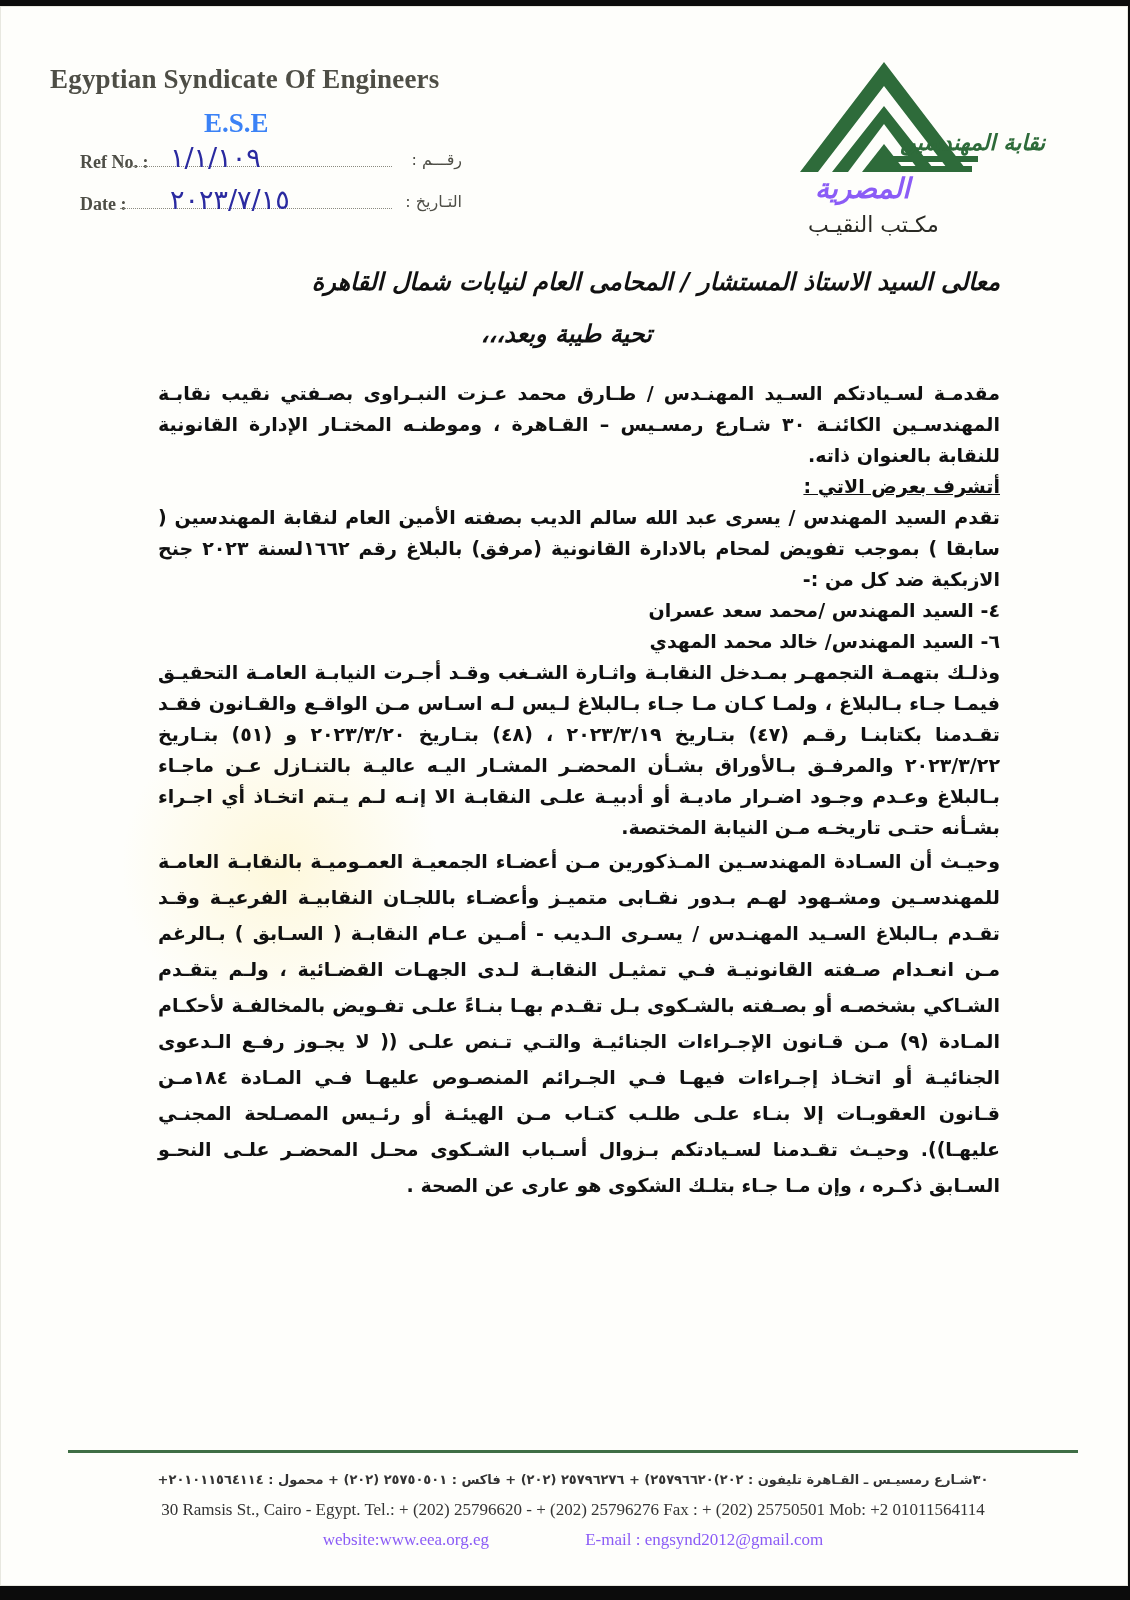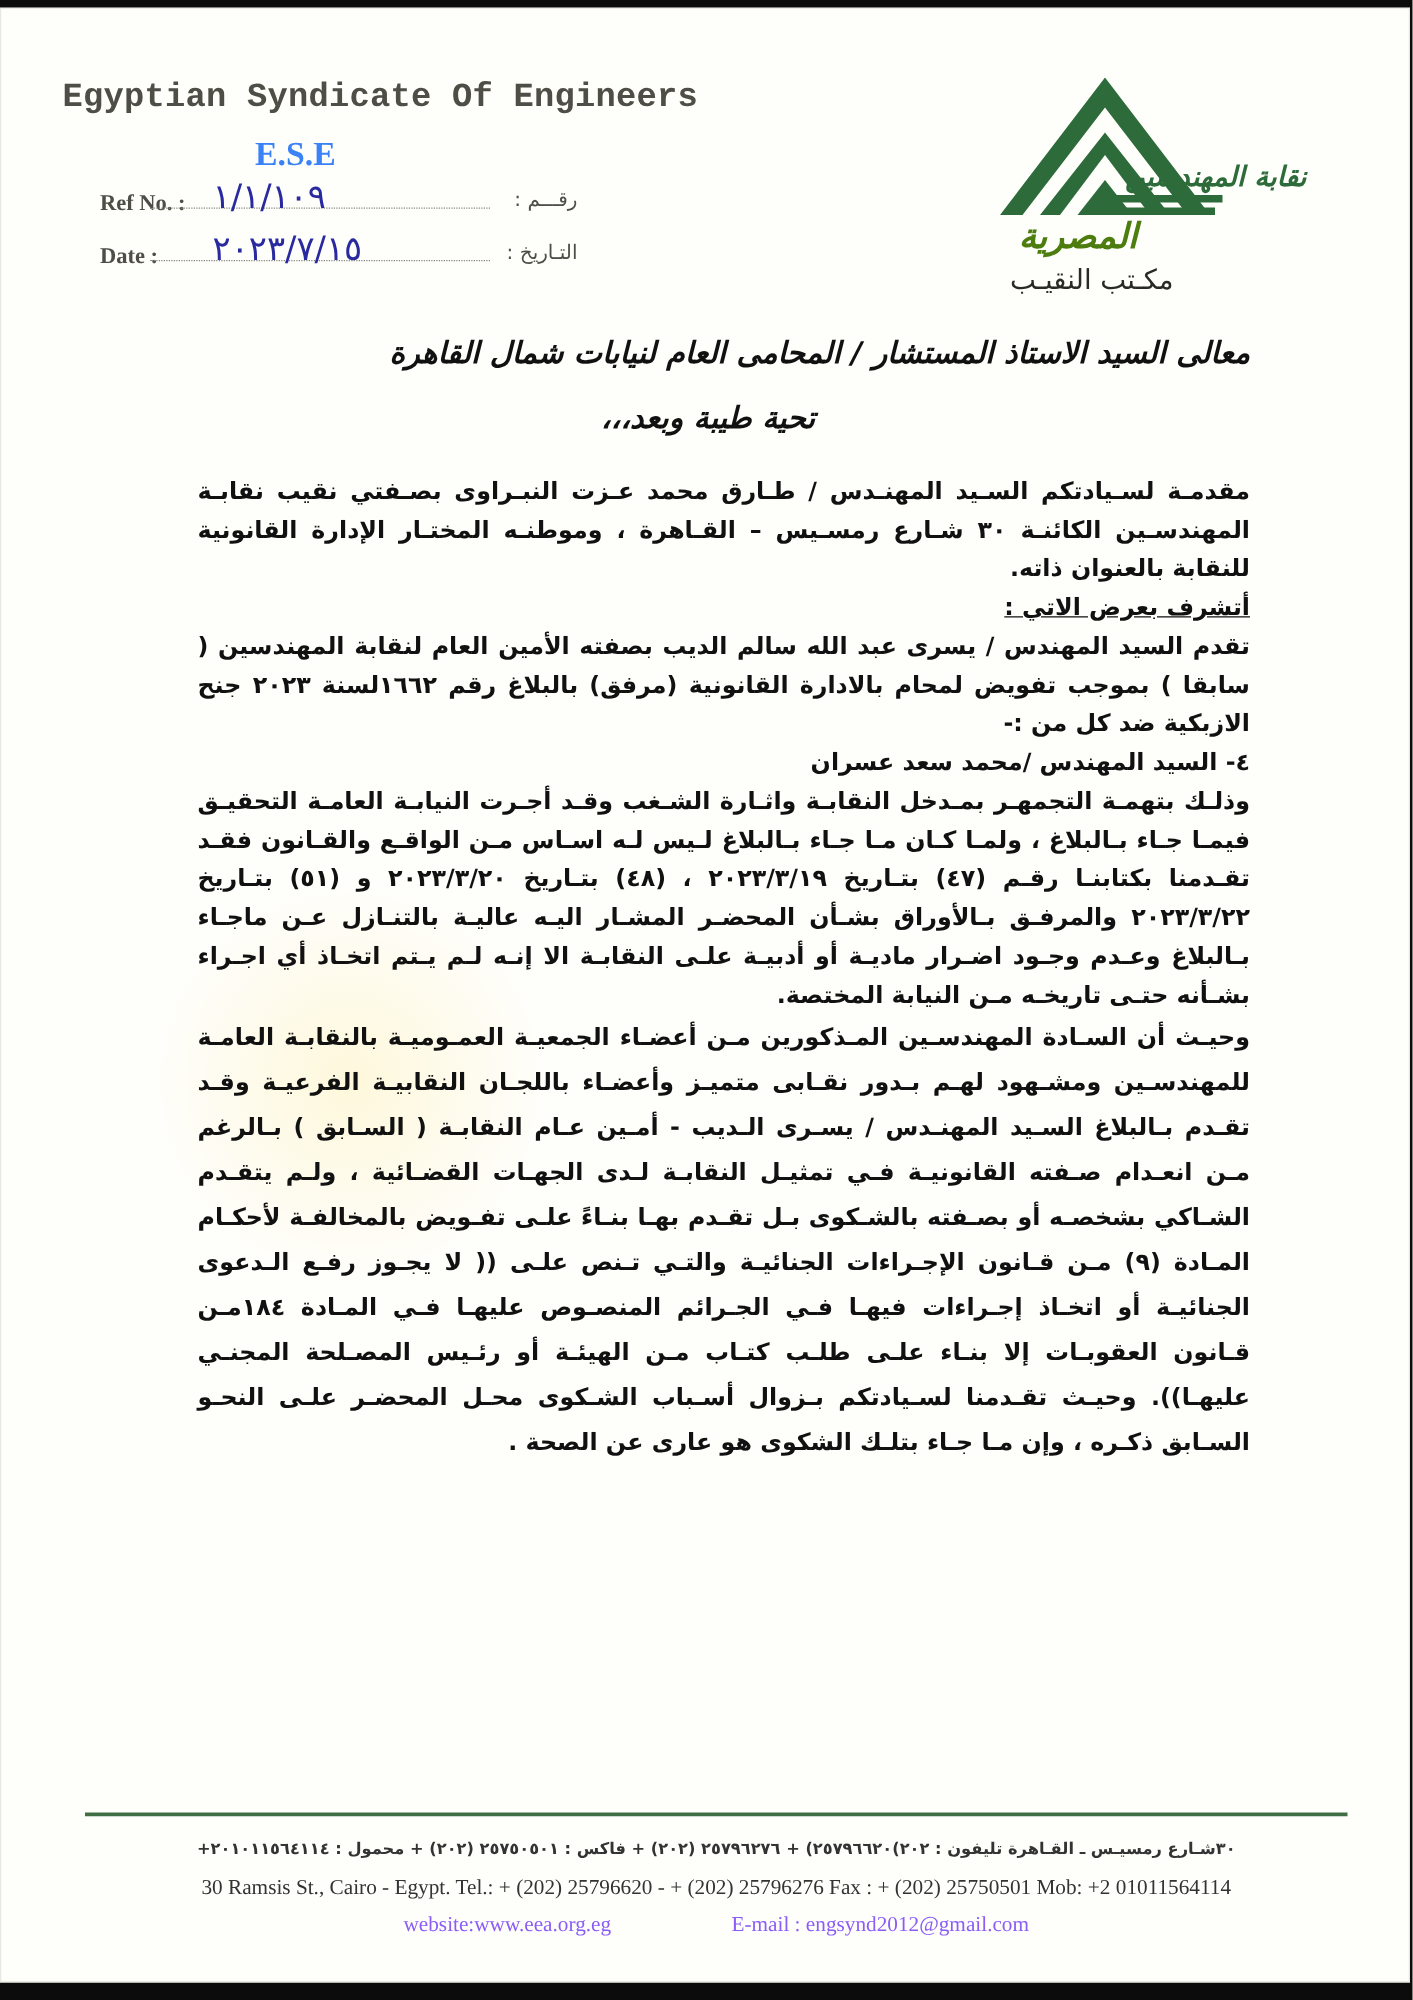--- a/index.html
+++ b/index.html
@@ -15,21 +15,21 @@
       box-shadow: inset 0 0 0 1px #e8e8e0;
     }
     .tint {
       position: absolute; left: 120px; top: 700px; width: 320px; height: 320px;
       background: radial-gradient(circle, rgba(255,236,160,0.35) 0%, rgba(255,240,180,0) 70%);
       pointer-events: none;
     }
     
     .org-en {
       position: absolute; left: 50px; top: 58px;
-      font-family: Liberation Mono, monospace; font-weight: bold;
+      font-family: Liberation Serif, serif; font-weight: bold;
       font-size: 27px; color: #4e4e46; letter-spacing: 0.2px;
     }
     .org-abbr {
       position: absolute; left: 204px; top: 102px;
       font-family: "Liberation Serif", serif; font-weight: bold;
       font-size: 27px; color: #3b82f6;
     }
     .meta-row {
       position: absolute; left: 52px; width: 410px; height: 30px;
       font-family: "Liberation Serif", serif; font-weight: bold;
@@ -52,21 +52,21 @@
     }
     
     .logo { position: absolute; left: 800px; top: 56px; width: 300px; height: 180px; }
     .logo-ar1 {
       position: absolute; left: 900px; top: 124px;
       font-size: 22px; font-weight: bold; font-style: italic; color: #2e6b3a;
       direction: rtl; white-space: nowrap;
     }
     .logo-ar2 {
       position: absolute; left: 815px; top: 166px;
-      font-size: 28px; font-weight: bold; font-style: italic; color: #4d7c0f;
+      font-size: 28px; font-weight: bold; font-style: italic; color: #8b5cf6;
       direction: rtl; white-space: nowrap;
     }
     .logo-ar3 {
       position: absolute; left: 808px; top: 206px;
       font-size: 22px; color: #2a2a24; direction: rtl; white-space: nowrap;
     }
     
     .addressee {
       position: absolute; right: 128px; top: 262px;
       font-size: 24px; font-weight: bold; font-style: italic; color: #111;
@@ -149,20 +149,21 @@
   <div class="logo-ar3">مكـتب النقيـب</div>
 
   <div class="addressee">معالى السيد الاستاذ المستشار / المحامى العام لنيابات شمال القاهرة</div>
   <div class="greeting">تحية طيبة وبعد،،،</div>
 
   <div class="body-text">
     <p>مقدمـة لسـيادتكم السـيد المهنـدس / طـارق محمد عـزت النبـراوى بصـفتي نقيب نقابـة المهندسـين الكائنـة ٣٠ شـارع رمسـيس – القـاهرة ، وموطنـه المختـار الإدارة القانونية للنقابة بالعنوان ذاته.</p>
     <span class="sub">أتشرف بعرض الاتي :</span>
     <p>تقدم السيد المهندس / يسرى عبد الله سالم الديب بصفته الأمين العام لنقابة المهندسين ( سابقا ) بموجب تفويض لمحام بالادارة القانونية (مرفق) بالبلاغ رقم ١٦٦٢لسنة ٢٠٢٣ جنح الازبكية ضد كل من :-</p>
     <span class="item">٤- السيد المهندس /محمد سعد عسران</span>
+    <span class="item">٦- السيد المهندس/ خالد محمد المهدي</span>
     <p>وذلـك بتهمـة التجمهـر بمـدخل النقابـة واثـارة الشـغب وقـد أجـرت النيابـة العامـة التحقيـق فيمـا جـاء بـالبلاغ ، ولمـا كـان مـا جـاء بـالبلاغ لـيس لـه اسـاس مـن الواقـع والقـانون فقـد تقـدمنا بكتابنـا رقـم (٤٧) بتـاريخ ٢٠٢٣/٣/١٩ ، (٤٨) بتـاريخ ٢٠٢٣/٣/٢٠ و (٥١) بتـاريخ ٢٠٢٣/٣/٢٢ والمرفـق بـالأوراق بشـأن المحضـر المشـار اليـه عاليـة بالتنـازل عـن ماجـاء بـالبلاغ وعـدم وجـود اضـرار ماديـة أو أدبيـة علـى النقابـة الا إنـه لـم يـتم اتخـاذ أي اجـراء بشـأنه حتـى تاريخـه مـن النيابة المختصة.</p>
     <p class="p2">وحيـث أن السـادة المهندسـين المـذكورين مـن أعضـاء الجمعيـة العمـوميـة بالنقابـة العامـة للمهندسـين ومشـهود لهـم بـدور نقـابى متميـز وأعضـاء باللجـان النقابيـة الفرعيـة وقـد تقـدم بـالبلاغ السـيد المهنـدس / يسـرى الـديب - أمـين عـام النقابـة ( السـابق ) بـالرغم مـن انعـدام صـفته القانونيـة فـي تمثيـل النقابـة لـدى الجهـات القضـائية ، ولـم يتقـدم الشـاكي بشخصـه أو بصـفته بالشـكوى بـل تقـدم بهـا بنـاءً علـى تفـويض بالمخالفـة لأحكـام المـادة (٩) مـن قـانون الإجـراءات الجنائيـة والتـي تـنص علـى (( لا يجـوز رفـع الـدعوى الجنائيـة أو اتخـاذ إجـراءات فيهـا فـي الجـرائم المنصـوص عليهـا فـي المـادة ١٨٤مـن قـانون العقوبـات إلا بنـاء علـى طلـب كتـاب مـن الهيئـة أو رئـيس المصـلحة المجنـي عليهـا)). وحيـث تقـدمنا لسـيادتكم بـزوال أسـباب الشـكوى محـل المحضـر علـى النحـو السـابق ذكـره ، وإن مـا جـاء بتلـك الشكوى هو عارى عن الصحة .</p>
   </div>
 
   <div class="footer-rule"></div>
   <div class="footer-ar">٣٠شـارع رمسيـس ـ القـاهرة   تليفون : ٢٠٢)٢٥٧٩٦٦٢٠) + ٢٥٧٩٦٢٧٦ (٢٠٢) +    فاكس : ٢٥٧٥٠٥٠١ (٢٠٢) + محمول : ٢٠١٠١١٥٦٤١١٤+</div>
   <div class="footer-en">30 Ramsis St., Cairo - Egypt.    Tel.: + (202) 25796620 - + (202) 25796276   Fax : + (202) 25750501 Mob: +2 01011564114</div>
   <div class="footer-web">
     <span>website:www.eea.org.eg</span>
     <span>E-mail : engsynd2012@gmail.com</span>

